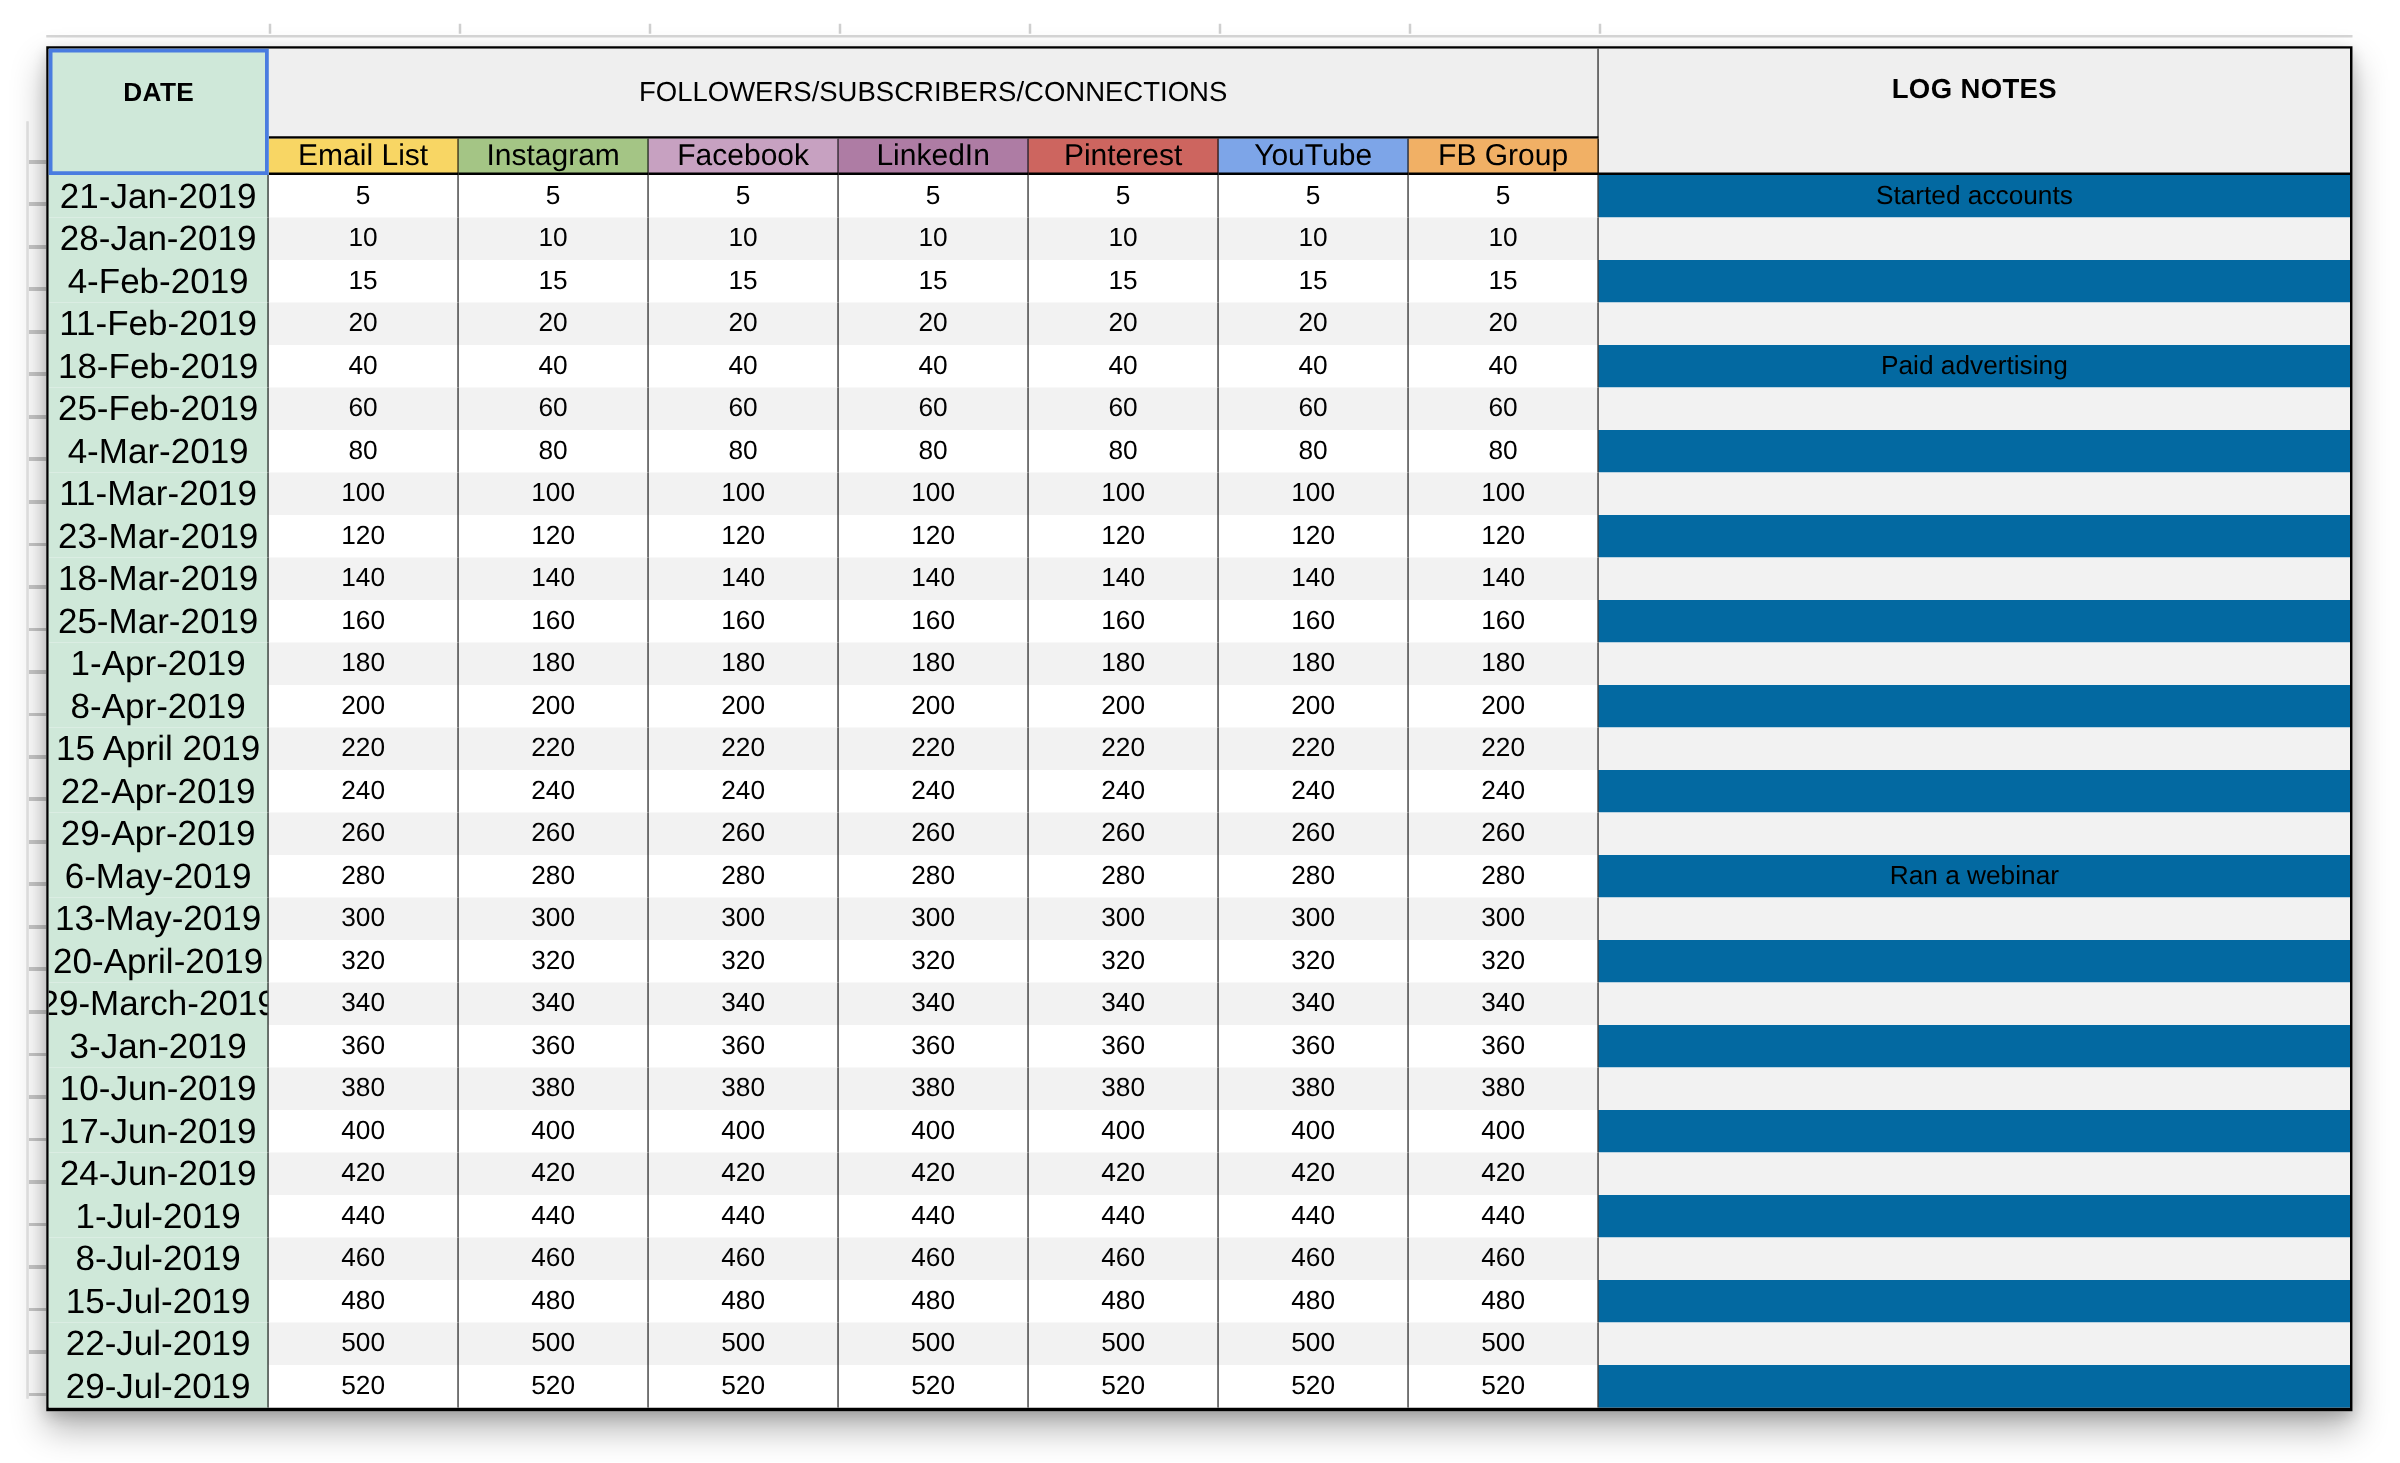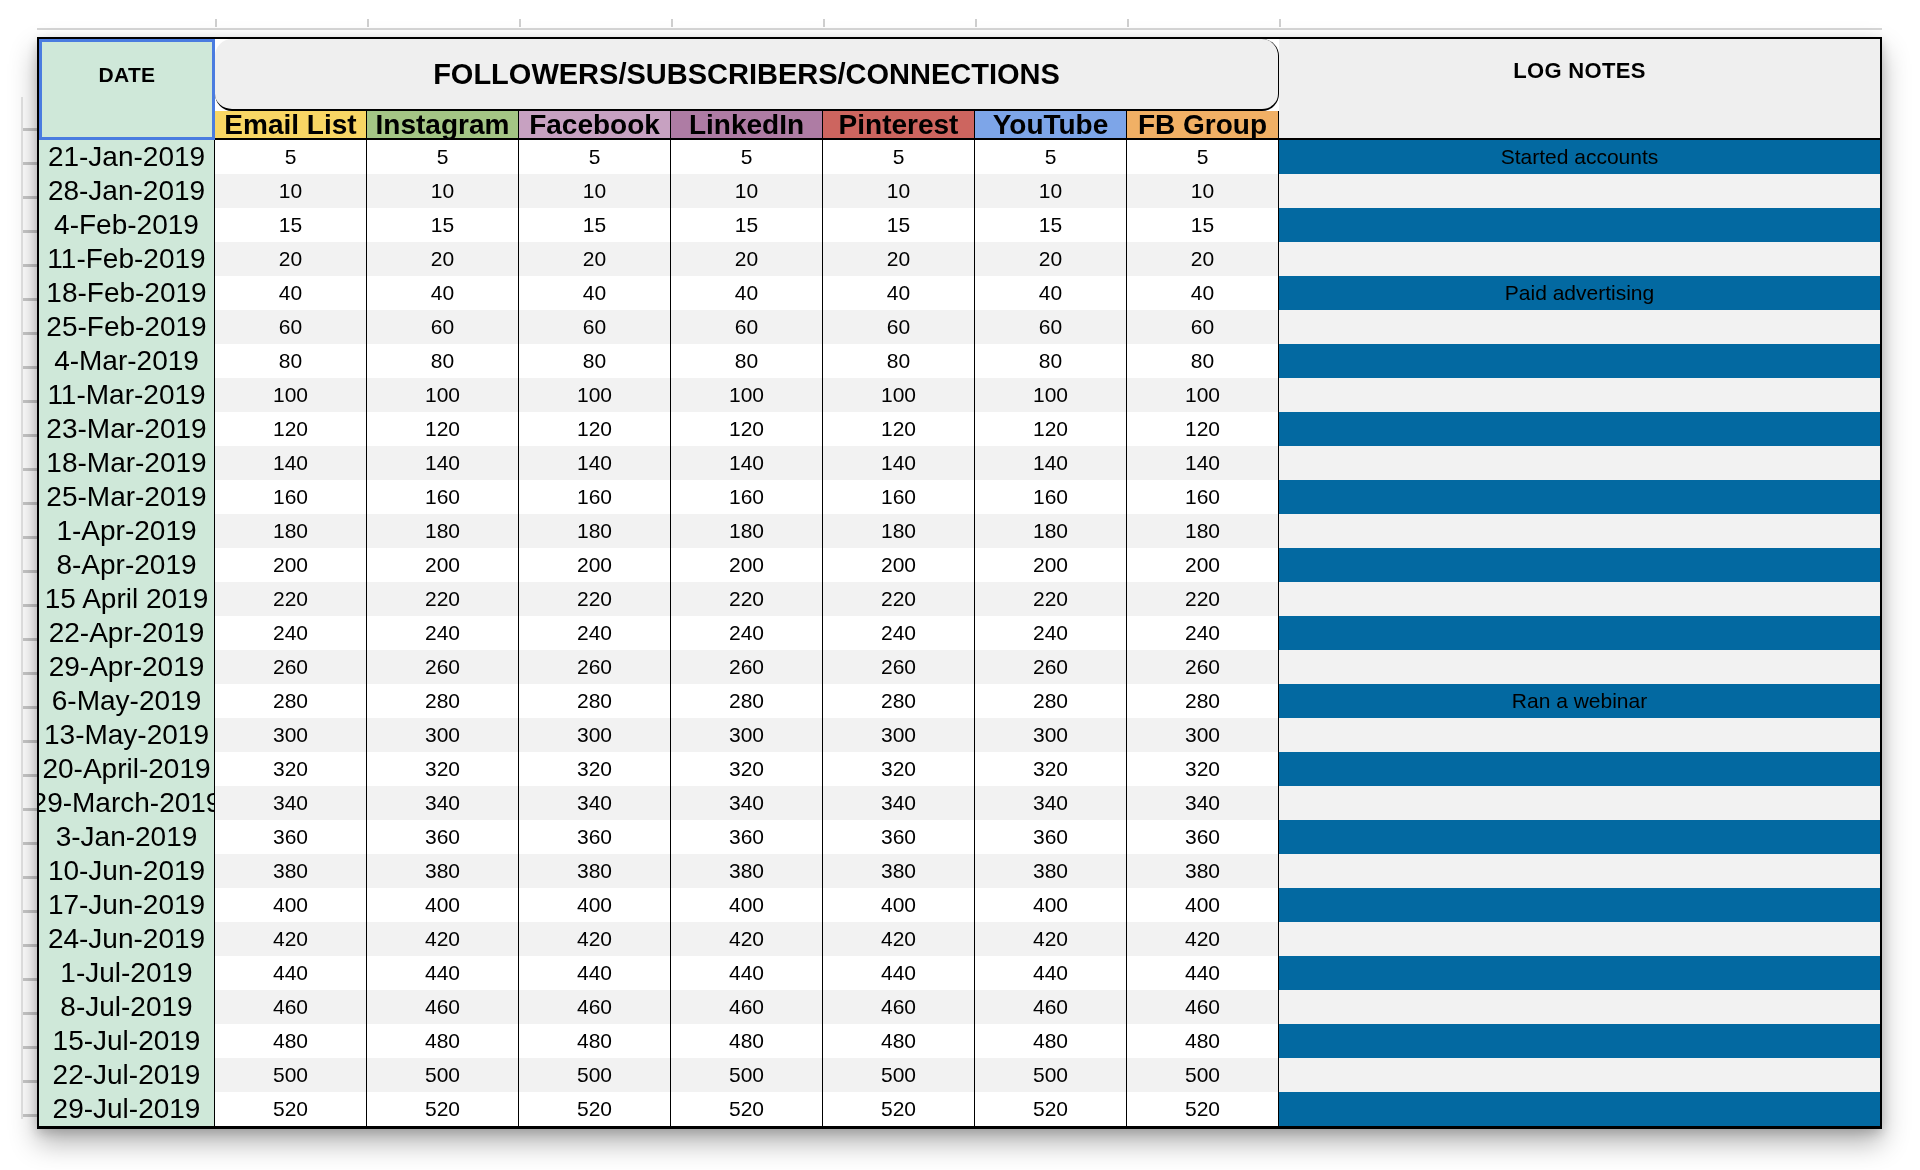--- a/index.html
+++ b/index.html
@@ -29,25 +29,25 @@
     box-shadow:0 14px 26px rgba(0,0,0,.30), 0 4px 10px rgba(0,0,0,.16);
   }
   .cell { position:relative; display:flex; align-items:center; justify-content:center;
           color:#000; border-right:1.5px solid var(--grid); overflow:hidden; white-space:nowrap; }
 
   .date-head { grid-row:1/3; grid-column:1; background:var(--green);
                border:3px solid var(--sel); z-index:2;
                font-weight:bold; font-size:21px; padding-bottom:29px; letter-spacing:.3px; }
   .followers-head { grid-row:1; grid-column:2/9; background:var(--hdr);
                     border-bottom:2px solid var(--grid);
-                    font-weight:bold; font-size:29px;border-radius:17px; }
+                    font-weight:normal; font-size:22px; }
   .lognotes-head { grid-row:1/3; grid-column:9; background:var(--hdr);
                    border-right:none; border-bottom:2px solid var(--grid);
                    font-weight:bold; font-size:22px; padding-bottom:35px; letter-spacing:.3px; }
-  .phead { grid-row:2; font-weight:bold; font-size:28px; border-bottom:2px solid var(--grid); }
+  .phead { grid-row:2; font-weight:normal; font-size:24px; border-bottom:2px solid var(--grid); }
 
   .row { display:contents; }
   .date-cell { background:var(--green); font-size:28px; }
   .val-cell  { font-size:21px; background:#fff; }
   .note-cell { font-size:21px; background:#0369a1; border-right:none; }
   .striped   { background:var(--stripe); }
   .contents  { display:contents; }
 </style>
 </head>
 <body>

